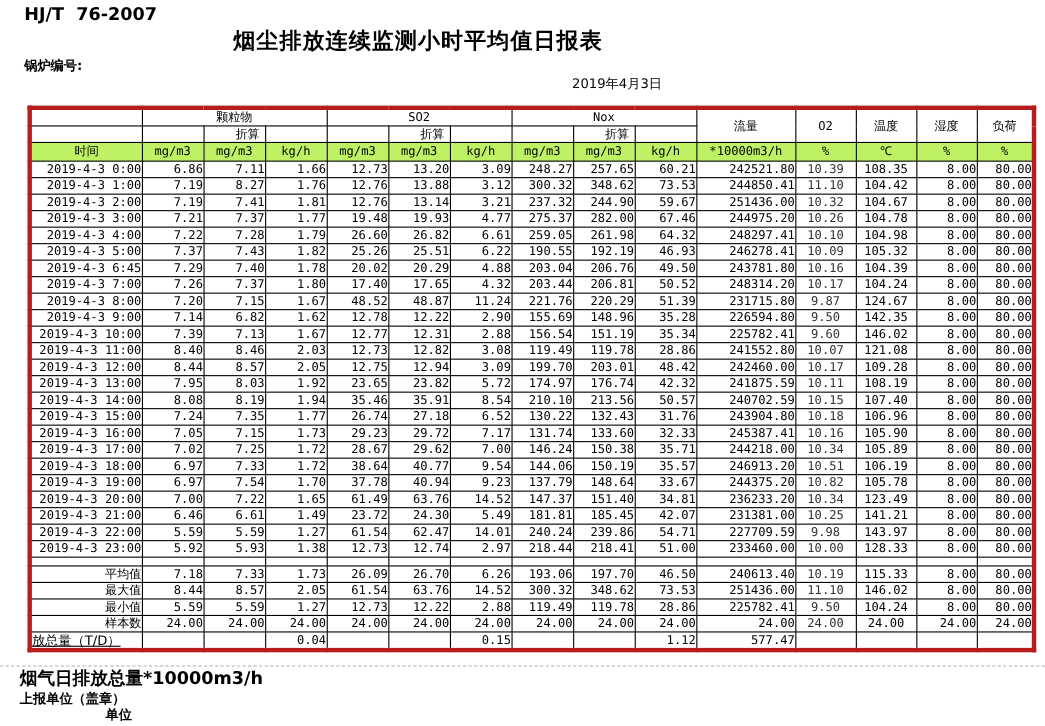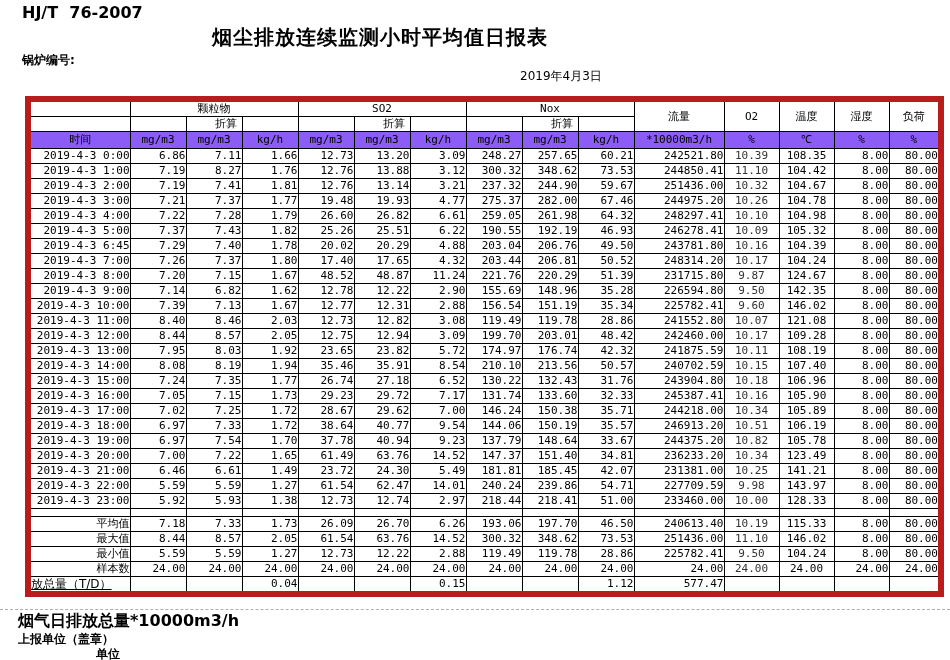--- a/index.html
+++ b/index.html
@@ -10,34 +10,34 @@
   }
   .code { font-weight:bold; font-size:16px; line-height:14px; padding:6px 0 0 22px; white-space:pre; }
   .title { font-weight:bold; font-size:20px; line-height:19px; margin:8px 0 0 212px; letter-spacing:1px; }
   .meta { font-weight:bold; font-size:12px; line-height:16px; margin-left:22px; }
   .meta-plant { margin-top:16px; }
   .meta-boiler { margin-top:5px; display:flex;flex-direction:column; }
   .date { font-weight:normal; margin-left:498px; }
 
   table.report {
     border-collapse:collapse; table-layout:fixed;
-    margin:12px 0 0 25px; border:6px solid #b91c1c;
+    margin:12px 0 0 25px; border:4px solid #b91c1c;
   }
   table.report td, table.report th {
     border:1px solid #000; padding:0; overflow:hidden; white-space:nowrap;
     font-size:11px; line-height:14px; height:14px;
     font-family:"DejaVu Sans Mono", monospace; font-weight:normal;
   }
   tr.r1 td { height:16px; }
   tr.r2 td { height:15px;padding-left:24px; }
   tr.r3 th { height:17px; }
   .h-group, .h-conv {
     font-family:"DejaVu Sans", sans-serif; font-size:12px; text-align:center;
   }
-  tr.unit-row th { background:#8b5cf6; text-align:center; }
+  tr.unit-row th { background:#bef264; text-align:center; }
   th.h-time { font-family:"DejaVu Sans", sans-serif; font-size:12px; }
 
   tbody td { text-align:right; padding-right:8px; }
   td.c-time { padding-right:6px; }
   td.c-flow { padding-right:10px; }
   td.c-o2 { text-align:center; padding-right:0; font-family:"Liberation Sans", sans-serif; color:#333; }
   td.c-temp { text-align:center; padding-right:0; }
   td.c-hum { padding-right:8px; }
   td.c-load { padding-right:8px; }
   tr.sep td { height:8px; line-height:8px; }

